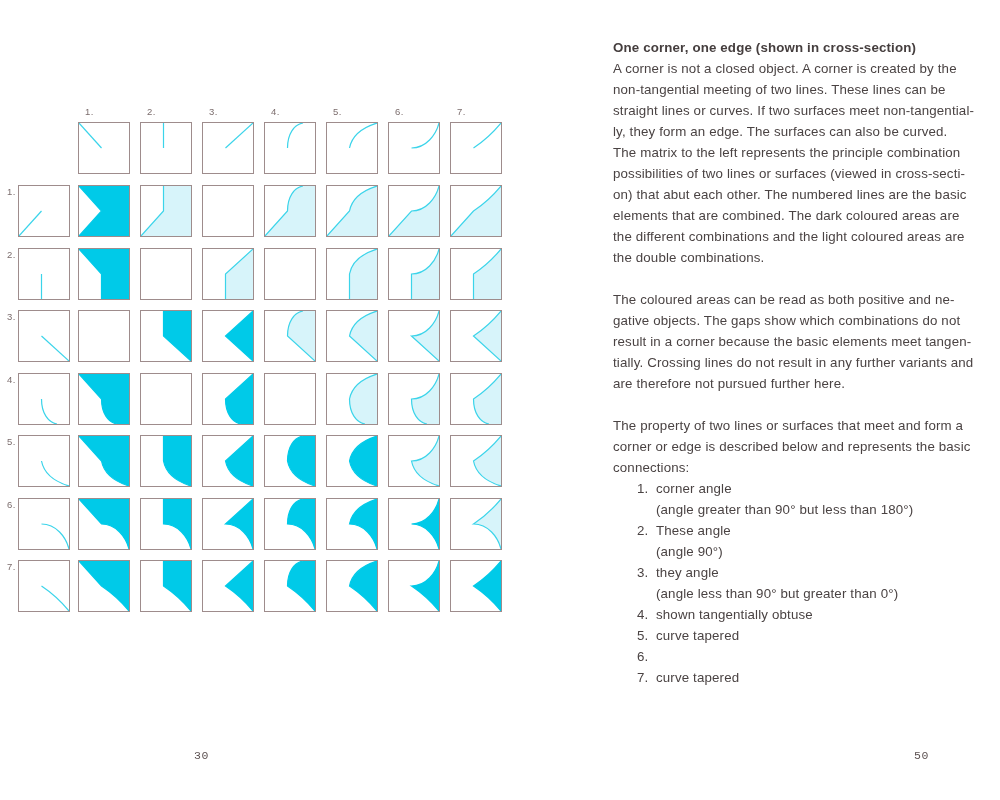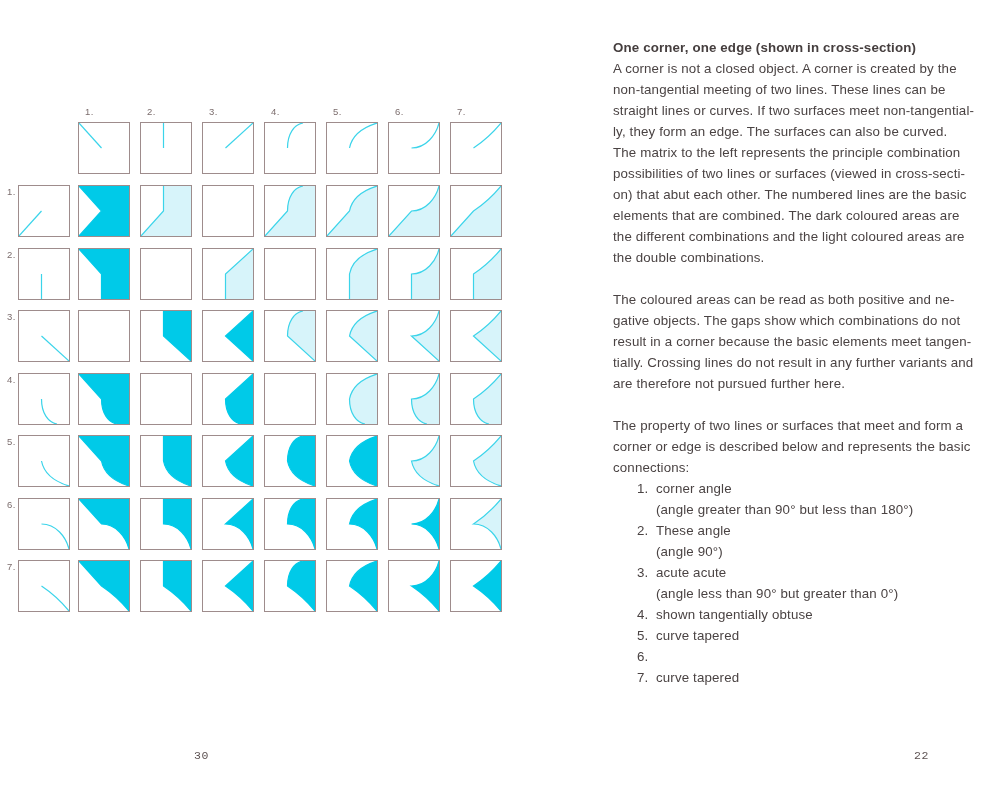--- a/index.html
+++ b/index.html
@@ -438,21 +438,21 @@
           <div>
             <div class="row">
               <span class="num">2.</span>
               <span>These angle</span>
             </div>
             <div class="note">(angle 90°)</div>
           </div>
           <div>
             <div class="row">
               <span class="num">3.</span>
-              <span>acute acute</span>
+              <span>they angle</span>
             </div>
             <div class="note">(angle less than 90° but greater than 0°)</div>
           </div>
           <div>
             <div class="row">
               <span class="num">4.</span>
               <span>shown tangentially obtuse</span>
             </div>
           </div>
           <div>
@@ -467,16 +467,16 @@
             </div>
           </div>
           <div>
             <div class="row">
               <span class="num">7.</span>
               <span>curve tapered</span>
             </div>
           </div>
         </div>
     </div>
-    <div class="pnum" style="left:914px;top:749px;">22</div>
+    <div class="pnum" style="left:914px;top:749px;">50</div>
   </div>
 
 </div>
 
 </body></html>

